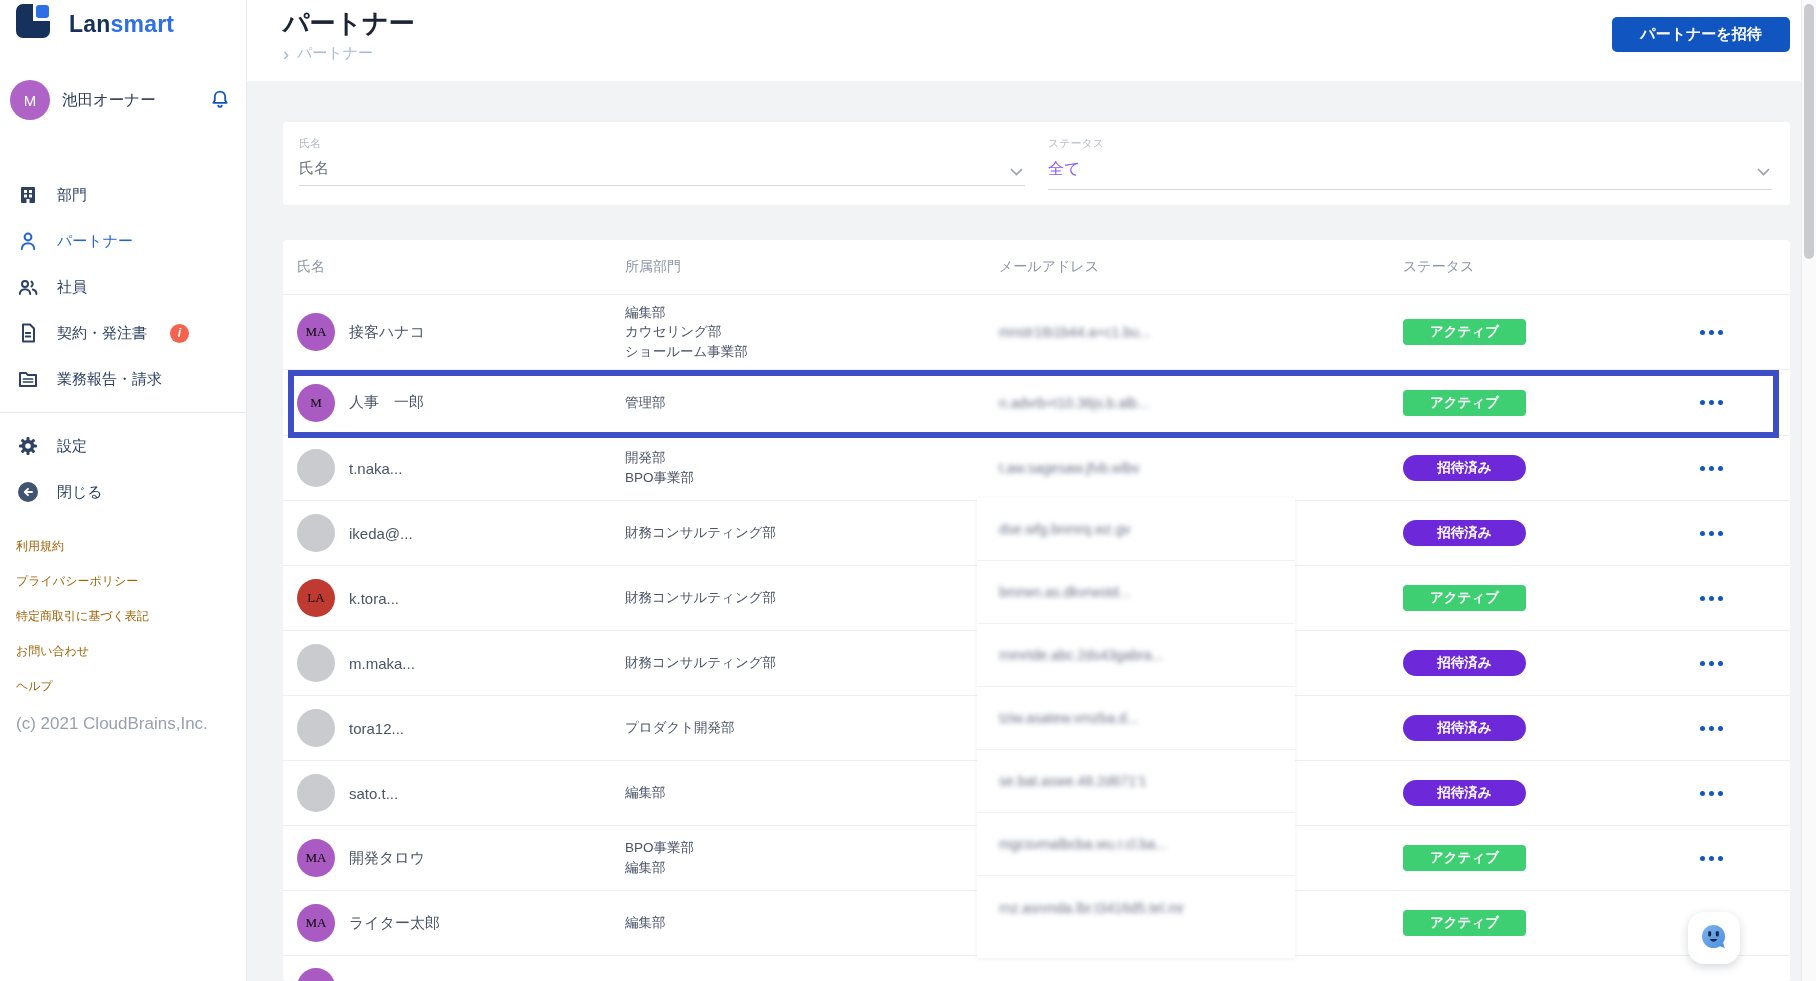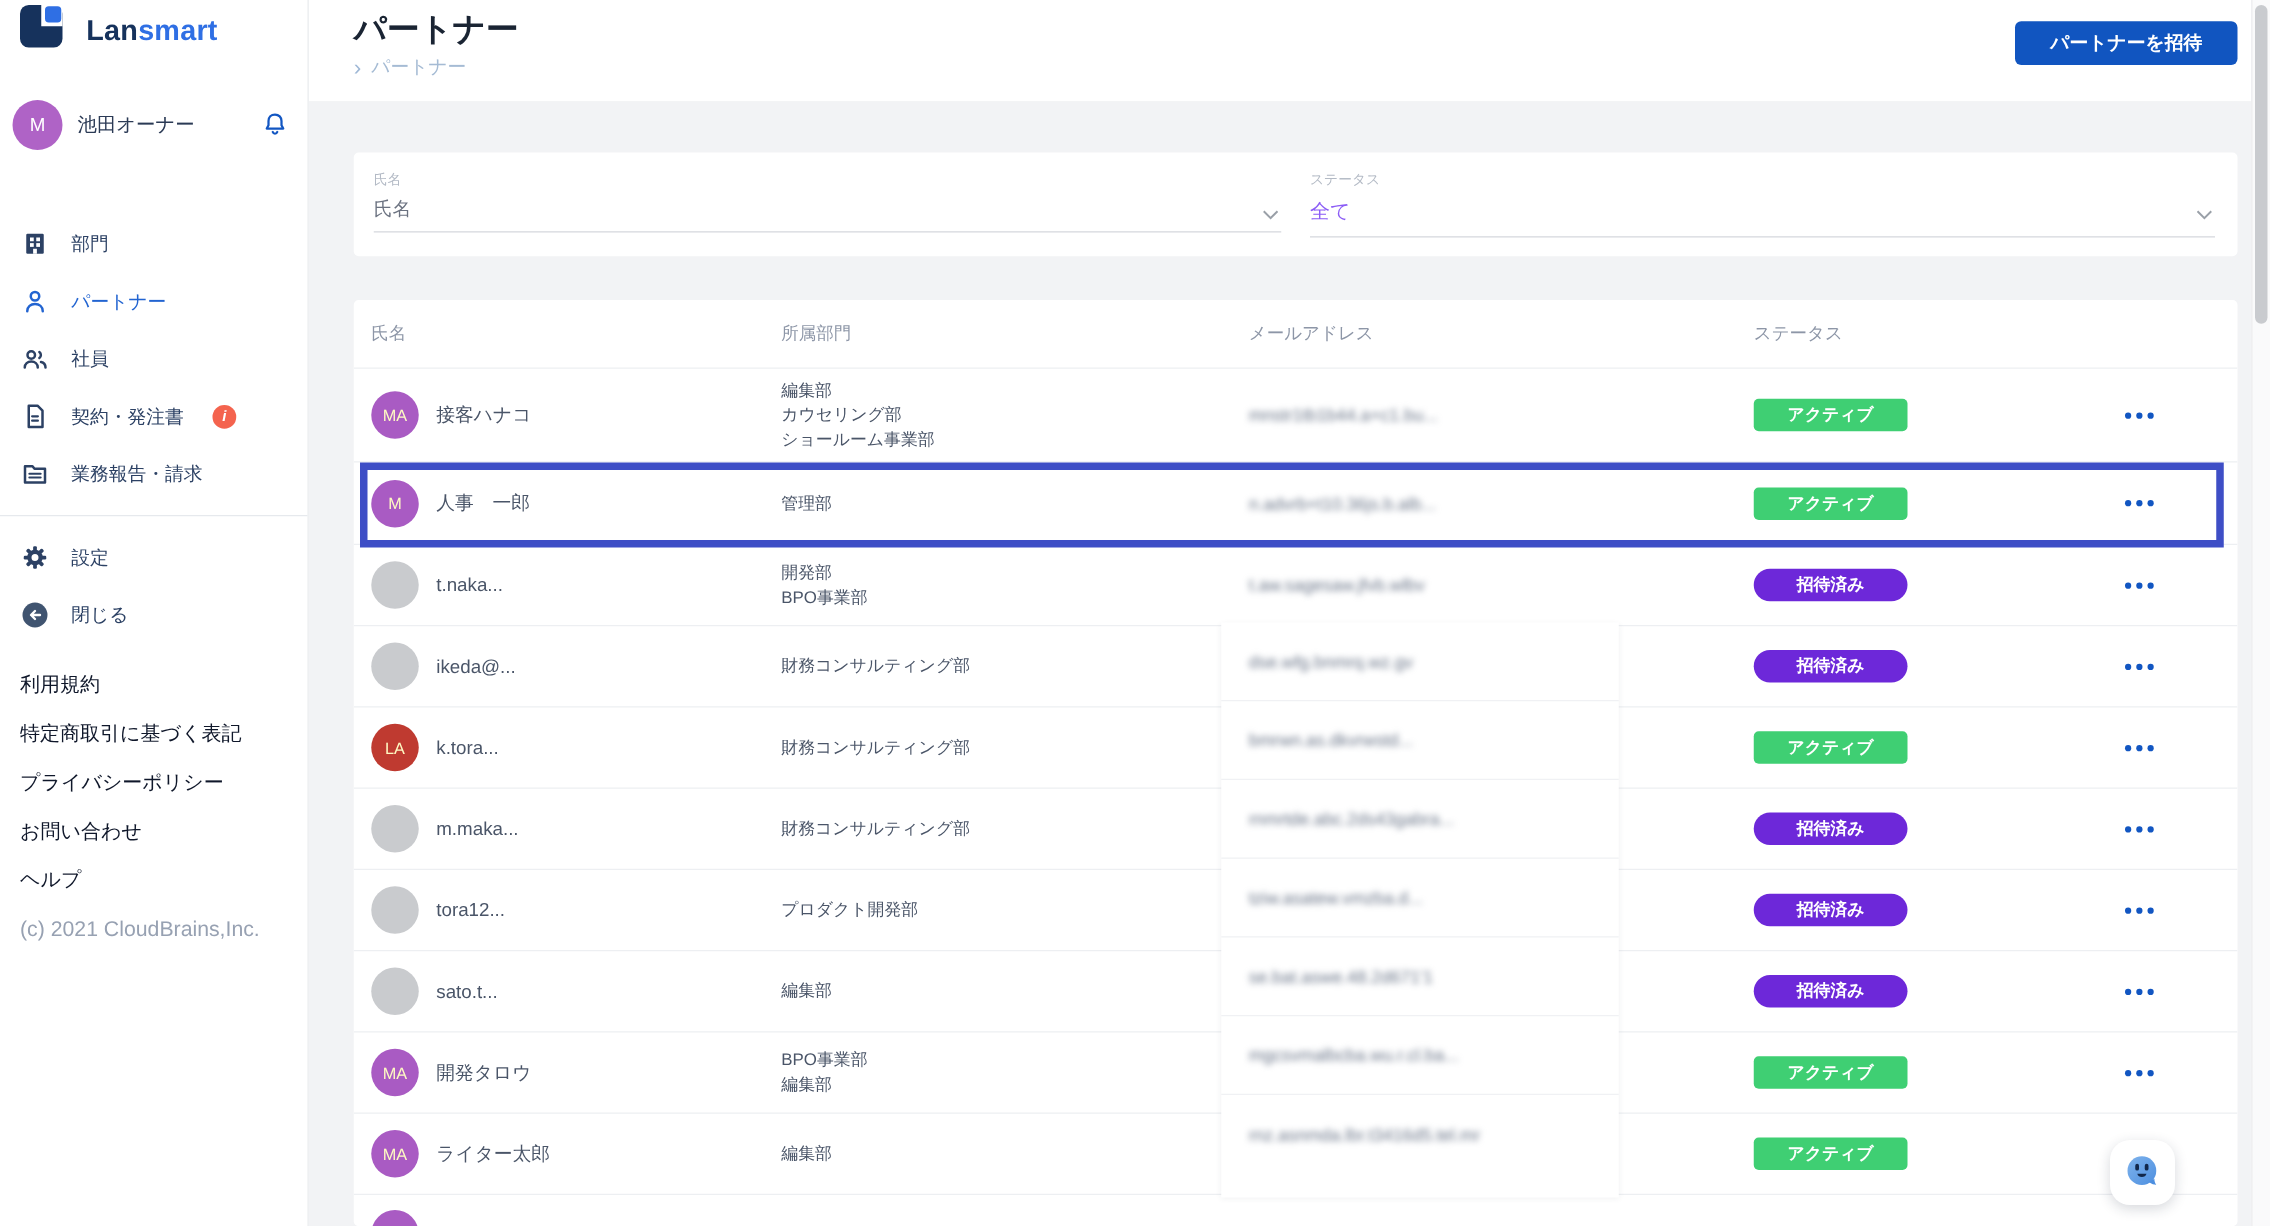--- a/index.html
+++ b/index.html
@@ -28,21 +28,21 @@
   .menu { margin-top:52px; }
   .menu-item { display:flex; align-items:center; gap:17px; padding:11px 16px; cursor:pointer;
     font-size:15px; color:#2C4164;text-align:right; }
   .menu-item .mi-icon { width:24px; height:24px; flex:0 0 24px; }
   .menu-item.active { color:#2264D1; }
   .alert-badge { width:19px; height:19px; border-radius:50%; background:#F4634E; color:#fff;
     font-size:12px; font-weight:700; display:flex; align-items:center; justify-content:center;
     margin-left:6px; font-style:italic; }
   .side-divider { height:1px; background:#E6E9ED; margin:10px 0 10px 0; }
   .links { margin-top:14px; }
-  .side-link { display:block; padding:9px 16px; font-size:16px; color:#0f172a;
+  .side-link { display:block; padding:9px 16px; font-size:12px; color:#a16207;
     text-decoration:none; cursor:pointer; }
   .copyright { padding:10px 16px; font-size:17px; color:#97A1B2; }
 
   
   .topbar { position:absolute; left:247px; top:0; width:1569px; height:81px; background:#fff; }
   .page-title { position:absolute; left:36px; top:6px; font-size:26px; font-weight:700; color:#1A2433; }
   .breadcrumb { position:absolute; left:36px; top:44px; display:flex; align-items:center; gap:8px;
     font-size:15px; color:#A5BBD4; }
   .crumb-chev { font-size:18px; line-height:1; color:#9FB8D6; }
   .invite-btn { position:absolute; left:1365px; top:17px; width:178px; height:35px;
@@ -68,22 +68,22 @@
   
   .table-card { top:159px; height:741px; overflow:hidden; }
   .thead { display:grid; grid-template-columns:328px 374px 404px 283px 1fr; align-items:center;
     height:55px; padding-left:14px; border-bottom:1px solid #EDEFF2;
     font-size:14px; color:#8D96A7; }
   .row { display:grid; grid-template-columns:328px 374px 404px 283px 1fr; align-items:center;
     padding-left:14px; border-bottom:1px solid #EDEFF2; cursor:pointer; }
   .row.std { height:65px; } .row.tall { height:75px; } .row.hl { height:66px; }
   .row.partial { height:25px; border-bottom:none; align-items:start; padding-top:12px; }
   .cell-name { display:flex; align-items:center; gap:14px; font-size:15px; color:#4A5568; }
-  .avatar { width:38px; height:38px; border-radius:50%; color:#fef9c3; font-size:13px;
-    display:flex; align-items:center; justify-content:center; flex:0 0 38px; }
+  .avatar { width:38px; height:38px; border-radius:50%; color:#000000; font-size:13px;
+    display:flex; align-items:center; justify-content:center; flex:0 0 38px;font-family:Liberation Serif, serif; }
   .av-purple { background:#A95BC3; } .av-gray { background:#C9CBCE; } .av-red { background:#BF3A30; }
   .depts { font-size:13.5px; color:#4A5568; line-height:1.45; }
   .email { font-size:14px; color:#6B7689; filter:blur(2.6px); white-space:nowrap; overflow:hidden; }
   .badge { width:123px; height:26px; border-radius:4px; color:#fff; font-size:13.5px; font-weight:700;
     display:flex; align-items:center; justify-content:center; }
   .badge.active { background:#3FCF73; }
   .badge.invited { background:#6d28d9;border-radius:13px; }
   .dots { display:flex; gap:4px; margin-left:14px; cursor:pointer; width:30px; padding:6px 0; }
   .dots i { width:5px; height:5px; border-radius:50%; background:#1256C2; }
 
@@ -196,22 +196,22 @@
   <div class="menu-item">
     <svg class="mi-icon" viewBox="0 0 24 24">
       <circle cx="12" cy="12" r="10" fill="#405470"></circle>
       <path d="M16 12H9M12 8.8 8.8 12l3.2 3.2" fill="none" stroke="#fff" stroke-width="1.9" stroke-linecap="round" stroke-linejoin="round"></path>
     </svg>
     <span>閉じる</span>
   </div>
 
   <div class="links">
     <a class="side-link">利用規約</a>
+    <a class="side-link">プライバシーポリシー</a>
     <a class="side-link">特定商取引に基づく表記</a>
-    <a class="side-link">プライバシーポリシー</a>
     <a class="side-link">お問い合わせ</a>
     <a class="side-link">ヘルプ</a>
   </div>
   <div class="copyright">(c) 2021 CloudBrains,Inc.</div>
 </aside>
 
 <header class="topbar">
   <div class="page-title">パートナー</div>
   <div class="breadcrumb">
     <span class="crumb-chev">›</span>

